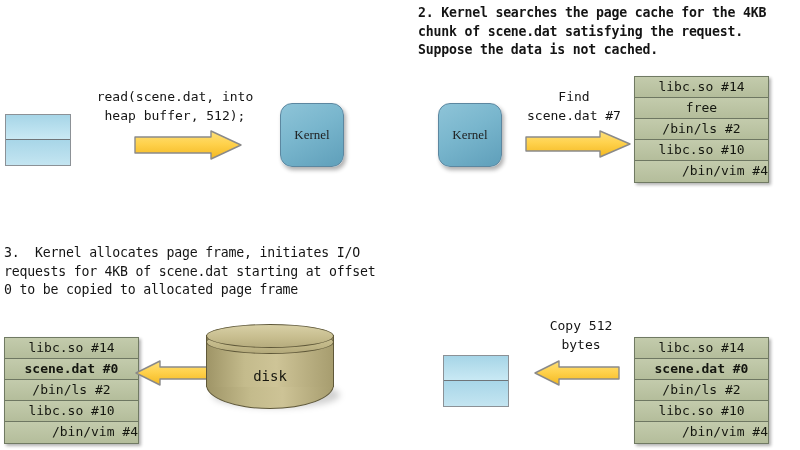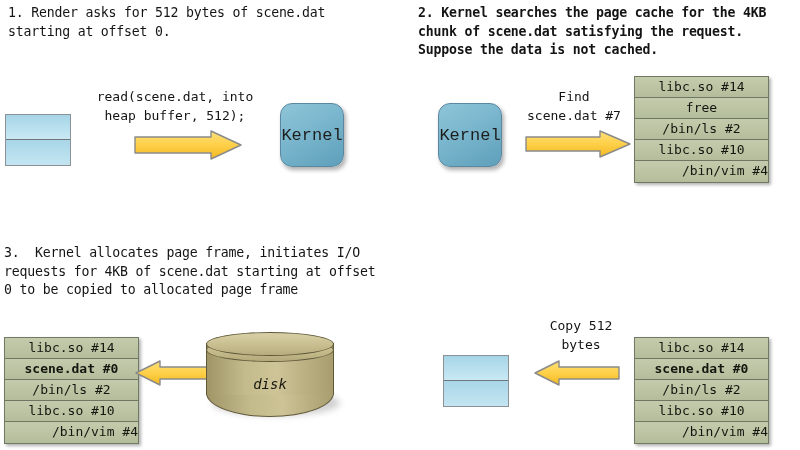--- a/index.html
+++ b/index.html
@@ -78,22 +78,22 @@
     border-radius: 12px;
     border: 1px solid #5c87a0;
     box-sizing: border-box;
     background: linear-gradient(150deg, #8ec4d8 0%, #79b6cd 45%, #5f9fba 100%);
     box-shadow: 2px 3px 4px rgba(0,0,0,0.32);
     display: flex;
     align-items: center;
     justify-content: center;
   }
   .kernel-box .kernel-text {
-    font-family: Liberation Mono, monospace;
-    font-size: 17px;
+    font-family: Liberation Serif, serif;
+    font-size: 13px;
     color: #1d1d1d;
   }
 
   
   .arrow-label {
     position: absolute;
     font-size: 13px;
     line-height: 18.5px;
     text-align: center;
     white-space: pre-line;
@@ -185,21 +185,20 @@
     text-align: center;
     font-size: 14px;
     color: #17170f;
   }
 </style>
 </head>
 <body>
 
 <div class="panel" id="panel-1">
 
-  <div class="caption" id="cap-1">1. Render asks for 512 bytes of scene.dat starting at offset 0.</div>
 
   <div class="render-label" style="left:8px; top:90px;">render</div>
 
   <div class="render-buf" style="left:5px; top:114px;">
     <div class="cell top"></div>
     <div class="cell bot"></div>
   </div>
 
   <div class="arrow-label" style="left:85px; top:88px; width:180px;">read(scene.dat, into
 heap buffer, 512);</div>
@@ -273,21 +272,21 @@
         <linearGradient id="ag3" x1="0" y1="0" x2="0" y2="1">
           <stop offset="0%" stop-color="#fde07a"></stop>
           <stop offset="45%" stop-color="#ffd24d"></stop>
           <stop offset="100%" stop-color="#f3b820"></stop>
         </linearGradient>
       </defs>
       <path d="M88,9 L26,9 L26,3 L2,15 L26,27 L26,21 L88,21 Z" fill="url(#ag3)" stroke="#8a8a8a" stroke-width="1.4" stroke-linejoin="round"></path>
     </svg>
   </div>
 
-  <div class="disk" style="left:206px; top:107px;font-style:italic;">
+  <div class="disk" style="left:206px; top:99px;">
     <div class="disk-shadow"></div>
     <div class="disk-bottom"></div>
     <div class="disk-body"></div>
     <div class="disk-top2"></div>
     <div class="disk-top"></div>
     <div class="disk-label">disk</div>
   </div>
 </div>
 
 <div class="panel" id="panel-4">

